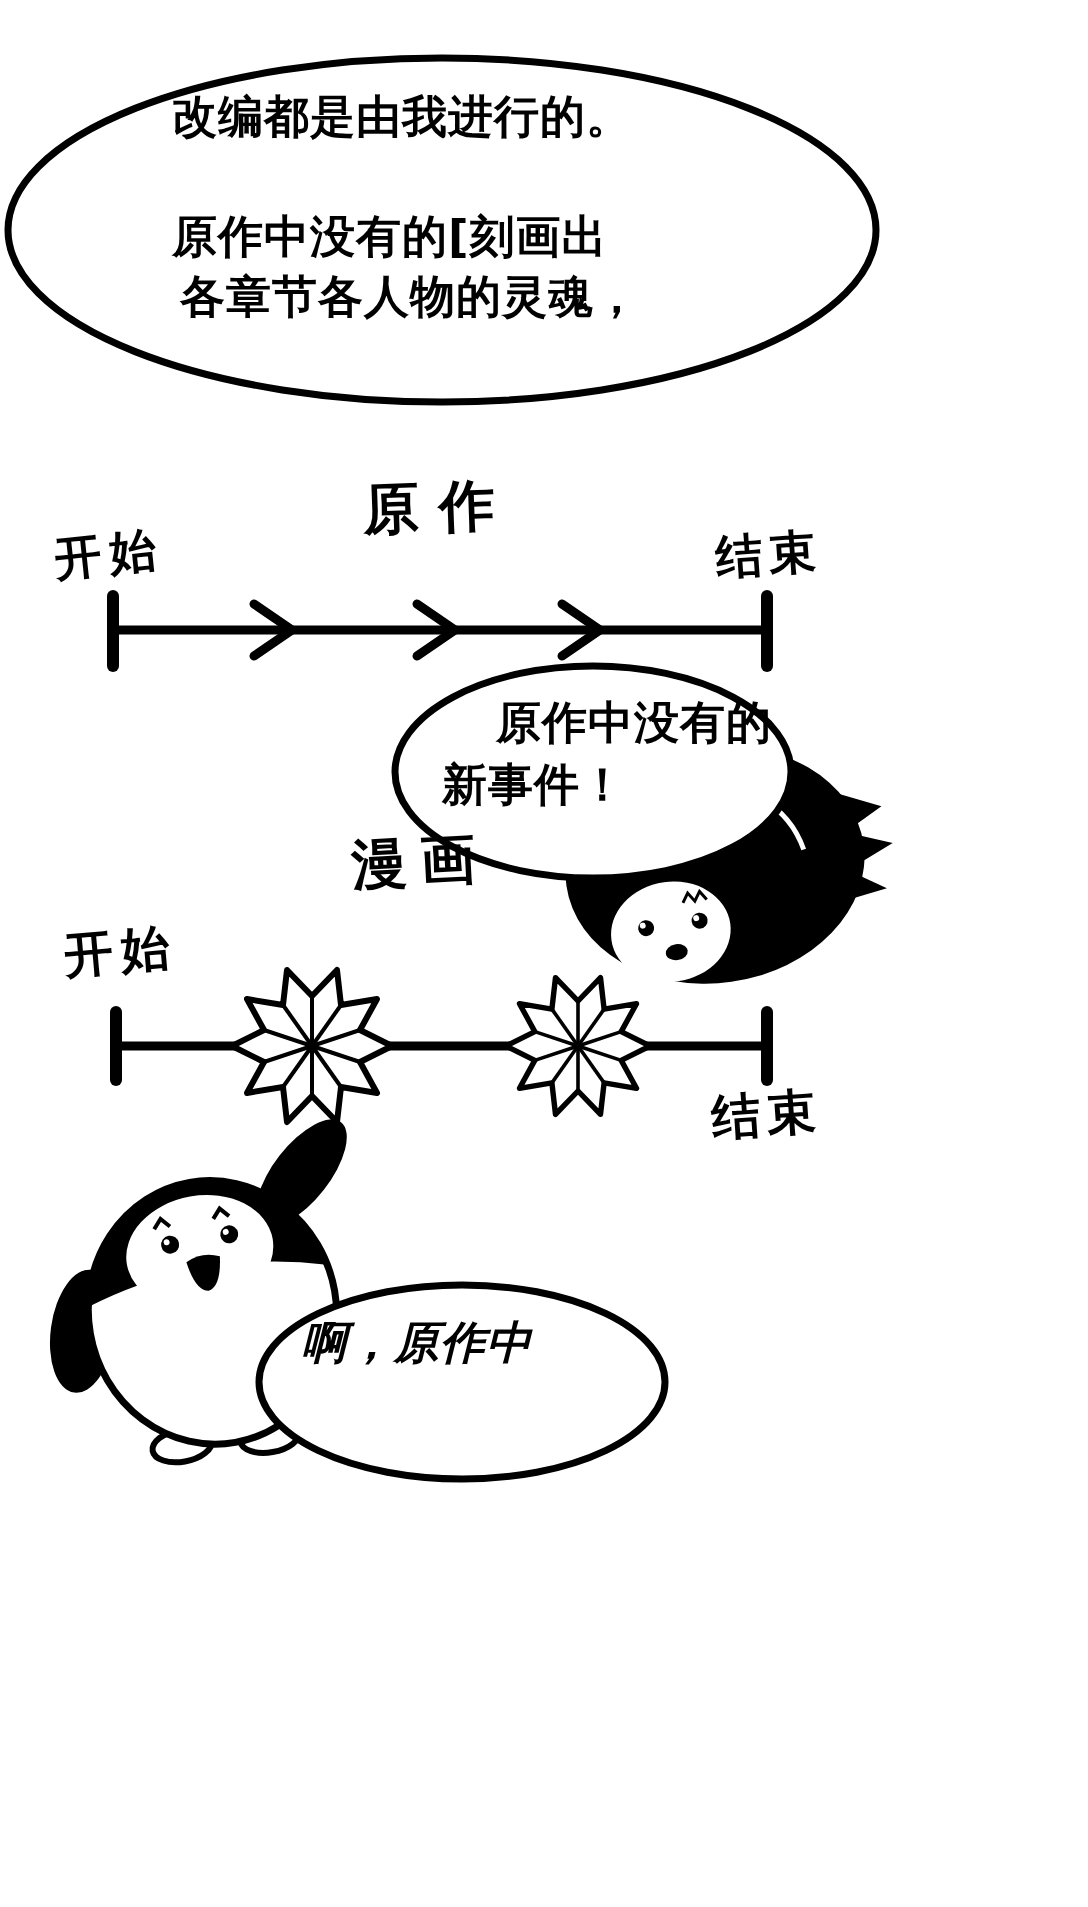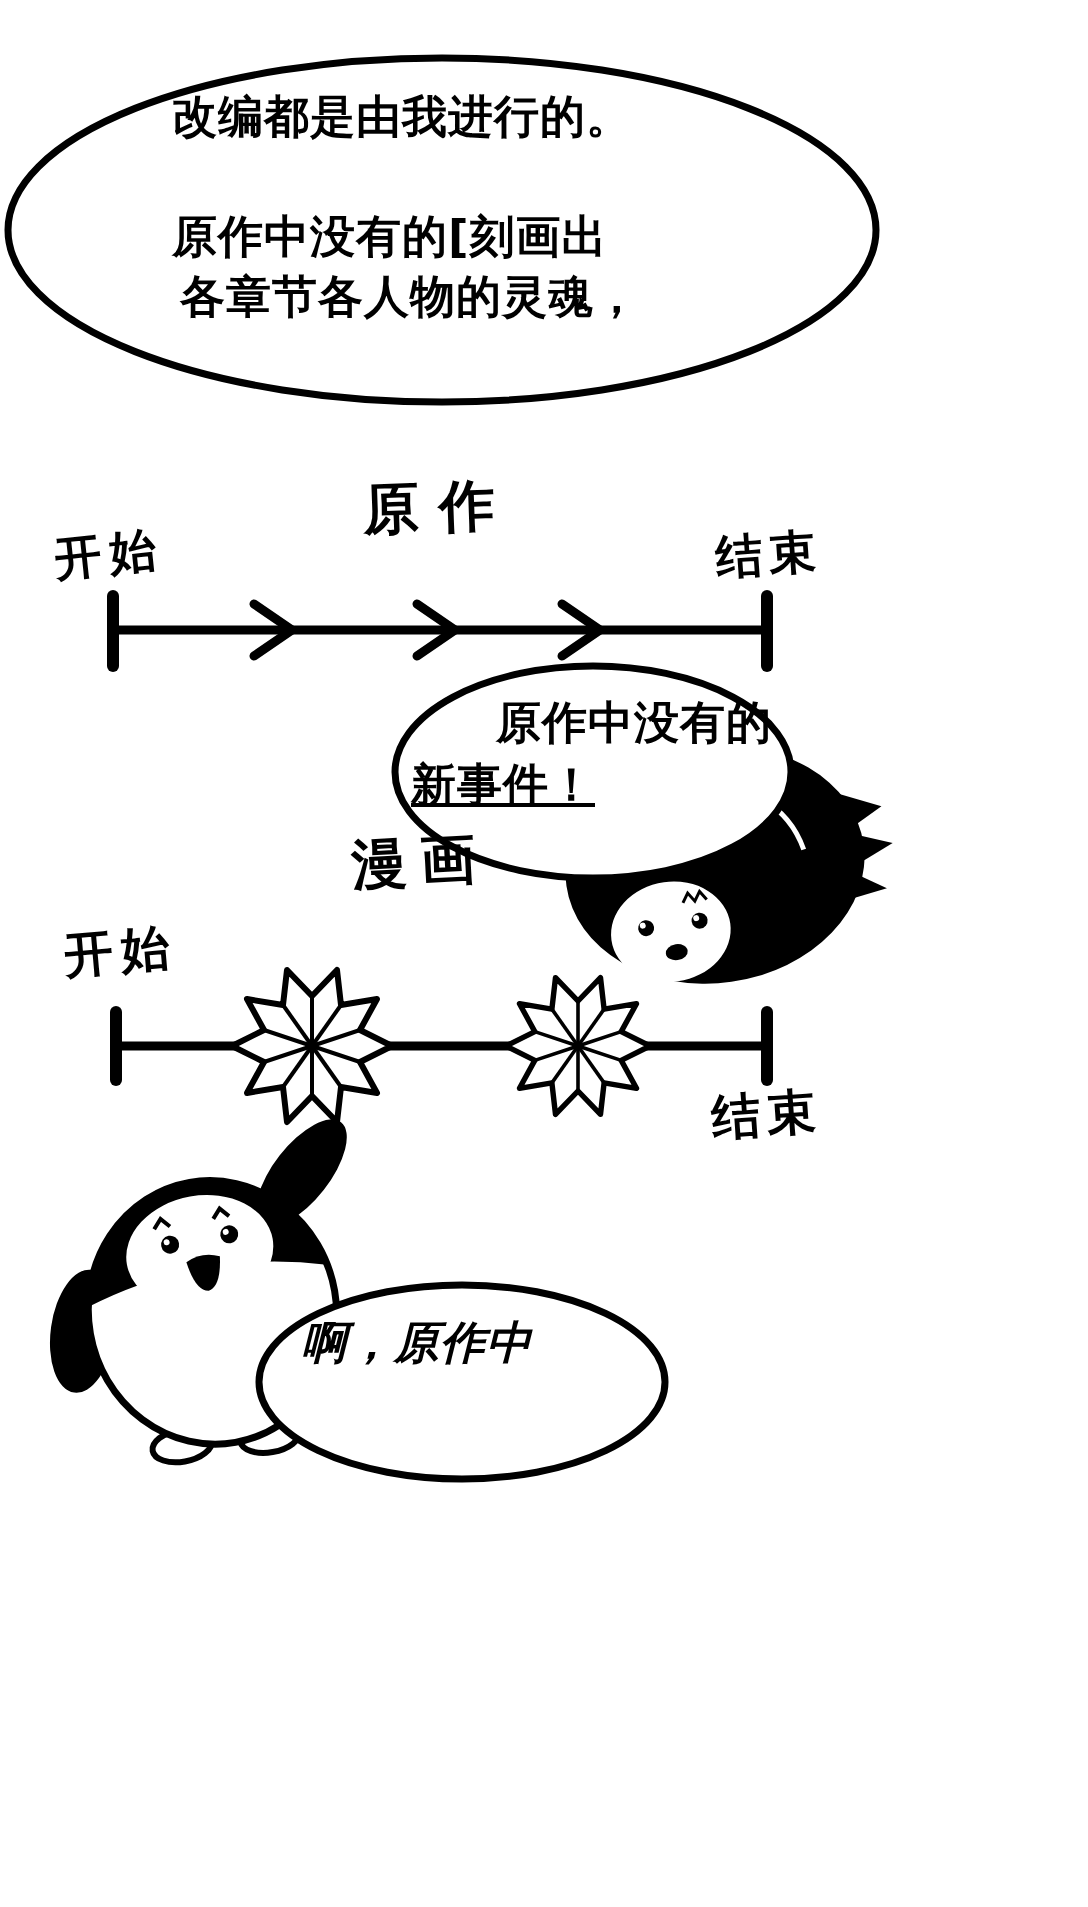--- a/index.html
+++ b/index.html
@@ -106,21 +106,21 @@
 
   <div class="txt bubble-line" style="left:172px;top:94px;">改编都是由我进行的。</div>
   <div class="txt bubble-line" style="left:172px;top:214px;">原作中没有的[刻画出</div>
   <div class="txt bubble-line" style="left:180px;top:274px;">各章节各人物的灵魂，</div>
 
   <div class="txt hand" style="left:362px;top:482px;font-size:56px;letter-spacing:20px;transform:rotate(-2deg);">原作</div>
   <div class="txt hand" style="left:52px;top:536px;font-size:47px;letter-spacing:8px;transform:rotate(-6deg);">开始</div>
   <div class="txt hand" style="left:714px;top:534px;font-size:47px;letter-spacing:6px;transform:rotate(-4deg);">结束</div>
 
   <div class="txt bubble-line" style="left:456px;top:700px;margin-left:40px;">原作中没有的</div>
-  <div class="txt bubble-line" style="left:411px;top:762px;text-decoration:underline;">新事件！</div>
+  <div class="txt bubble-line" style="left:442px;top:762px;">新事件！</div>
 
   <div class="txt hand" style="left:350px;top:838px;font-size:55px;letter-spacing:14px;transform:rotate(-3deg);">漫画</div>
   <div class="txt hand" style="left:62px;top:932px;font-size:49px;letter-spacing:8px;transform:rotate(-5deg);">开始</div>
   <div class="txt hand" style="left:710px;top:1094px;font-size:49px;letter-spacing:6px;transform:rotate(-4deg);">结束</div>
 
   <div class="txt bubble-line" style="left:302px;top:1320px;font-style:italic;">啊，原作中</div>
 
 </div>
 
 </body></html>

